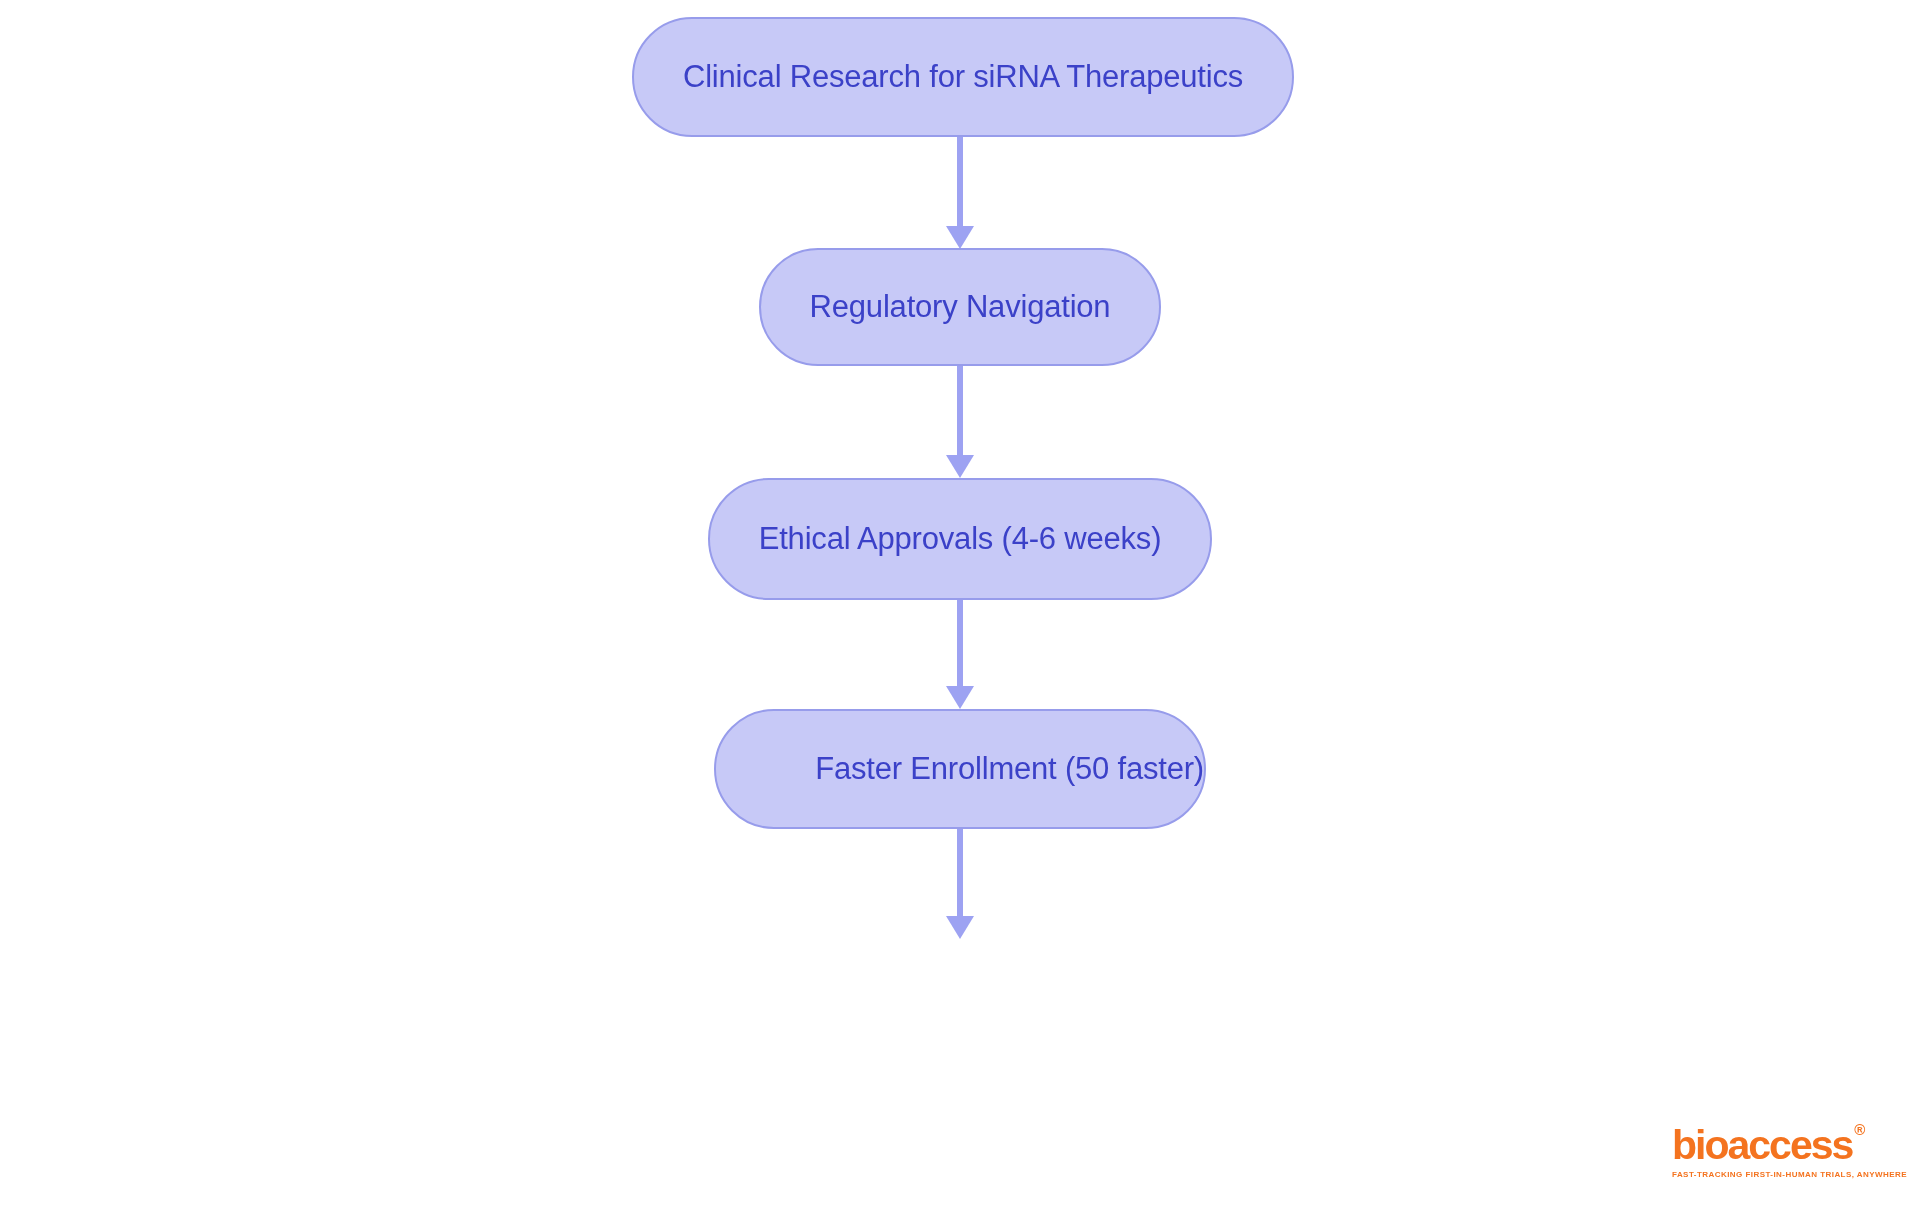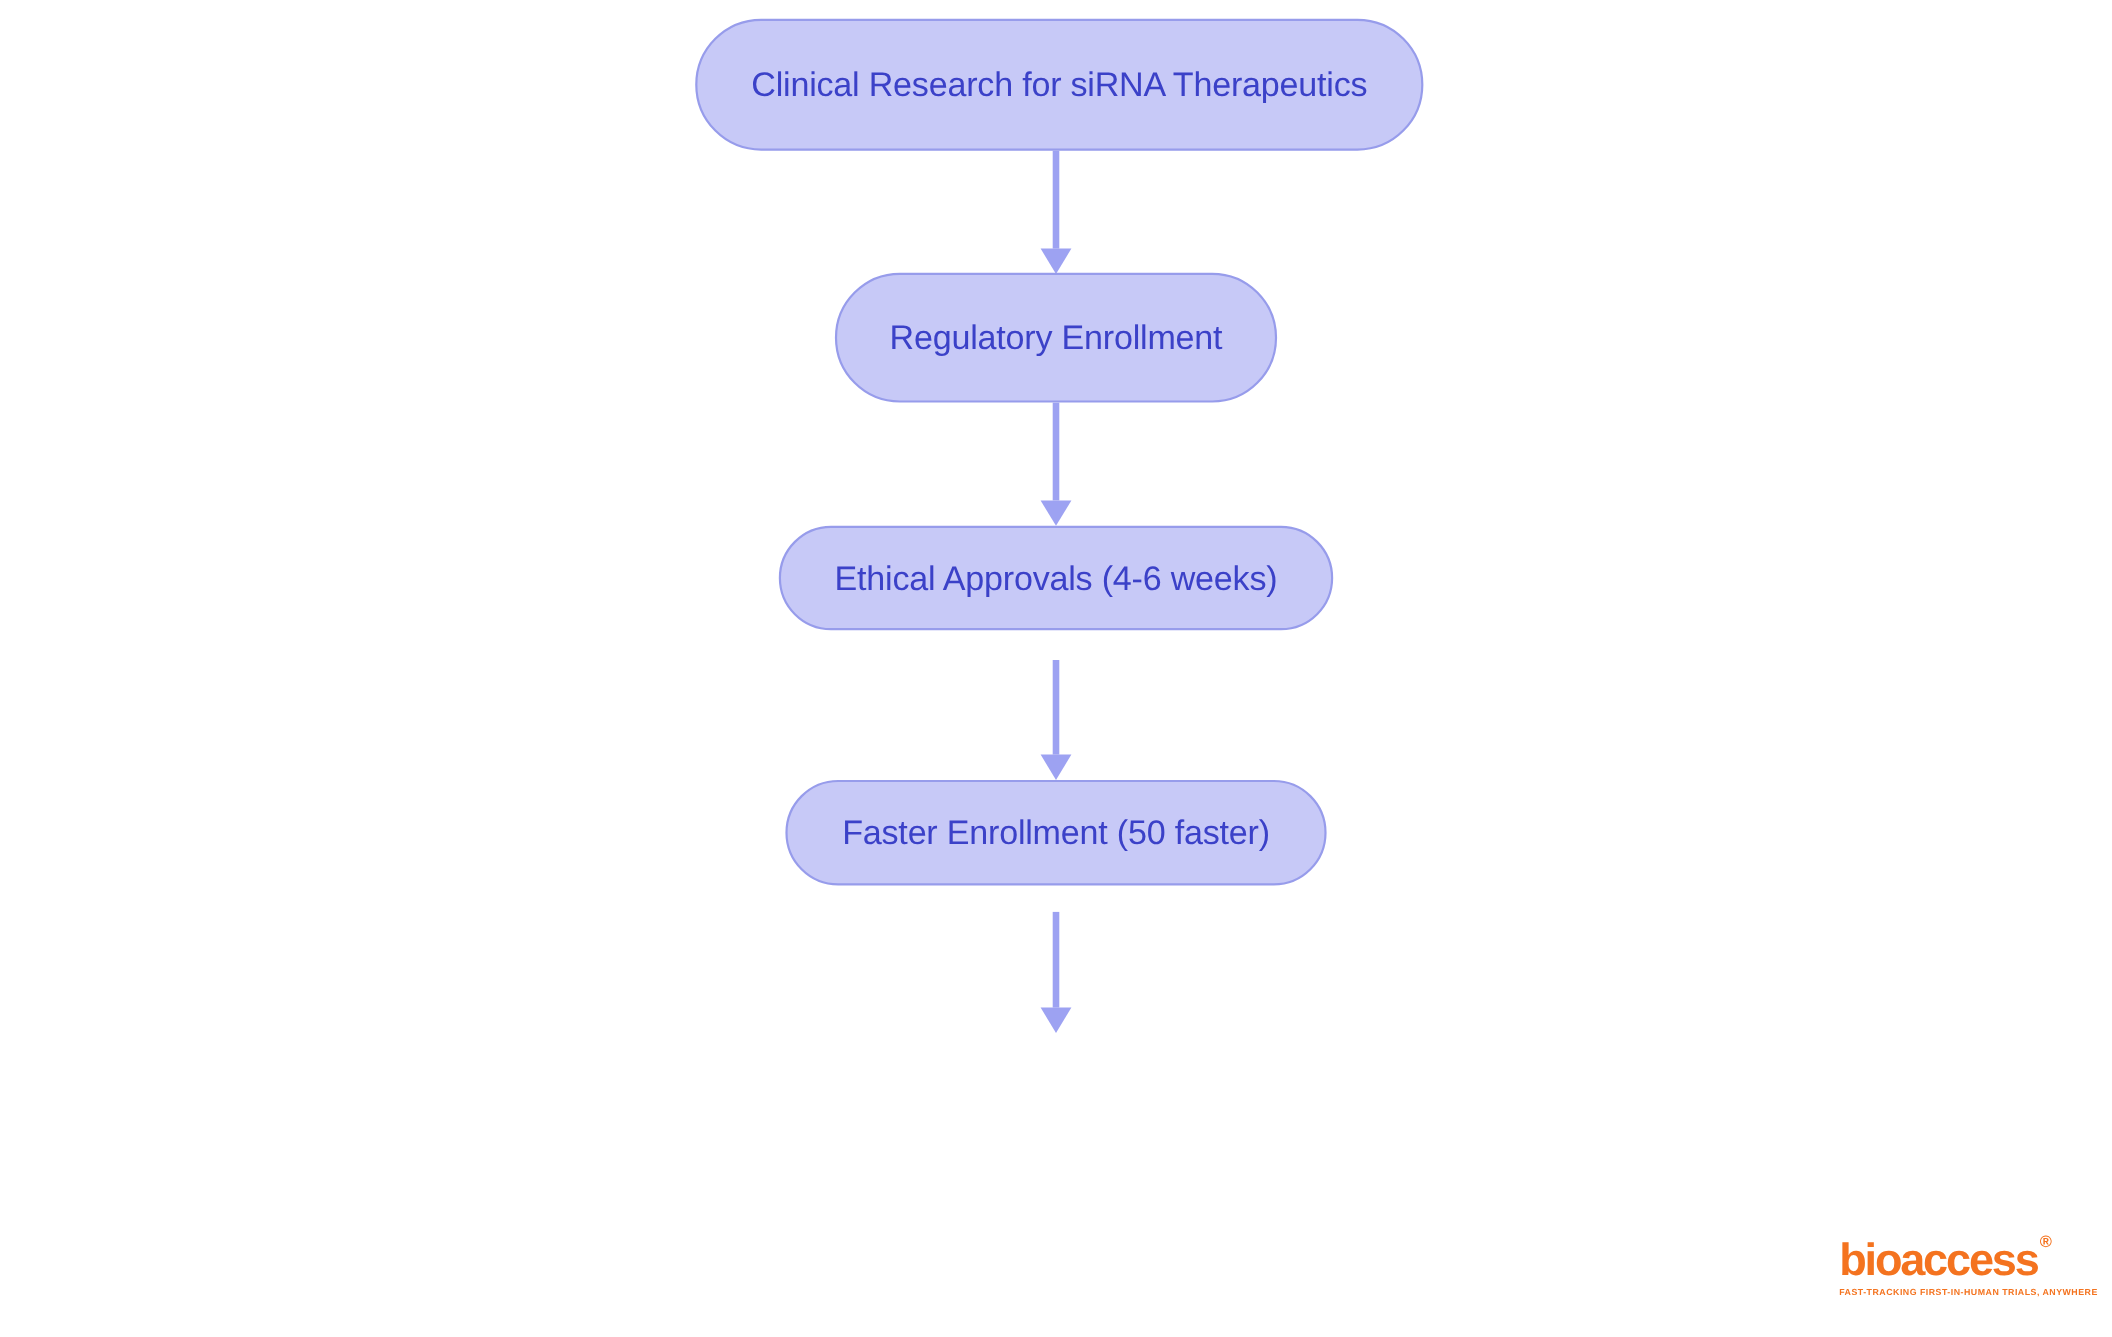--- a/index.html
+++ b/index.html
@@ -28,22 +28,22 @@
     display:flex;
     align-items:center;
     justify-content:center;
     color:var(--text);
     font-size:31px;
     letter-spacing:-0.2px;
     white-space:nowrap;
   }
   .n1{left:632px;top:17px;width:662px;height:120px;}
   .n2{left:759px;top:248px;width:402px;height:118px;}
-  .n3{left:708px;top:478px;width:504px;height:95px;}
-  .n4{left:714px;top:709px;width:492px;height:96px;}
+  .n3{left:708px;top:478px;width:504px;height:122px;}
+  .n4{left:714px;top:709px;width:492px;height:120px;justify-content:flex-end;}
   .n5{left:771px;top:939px;width:376px;height:121px;}
 
   .arrow{
     position:absolute;
     left:944px;
     width:32px;
     display:flex;
     flex-direction:column;
     align-items:center;
   }
@@ -103,21 +103,21 @@
   <div class="node n1">
     <span>Clinical Research for siRNA Therapeutics</span>
   </div>
 
   <div class="arrow a1">
     <div class="line"></div>
     <div class="head"></div>
   </div>
 
   <div class="node n2">
-    <span>Regulatory Enrollment</span>
+    <span>Regulatory Navigation</span>
   </div>
 
   <div class="arrow a2">
     <div class="line"></div>
     <div class="head"></div>
   </div>
 
   <div class="node n3">
     <span>Ethical Approvals (4-6 weeks)</span>
   </div>

